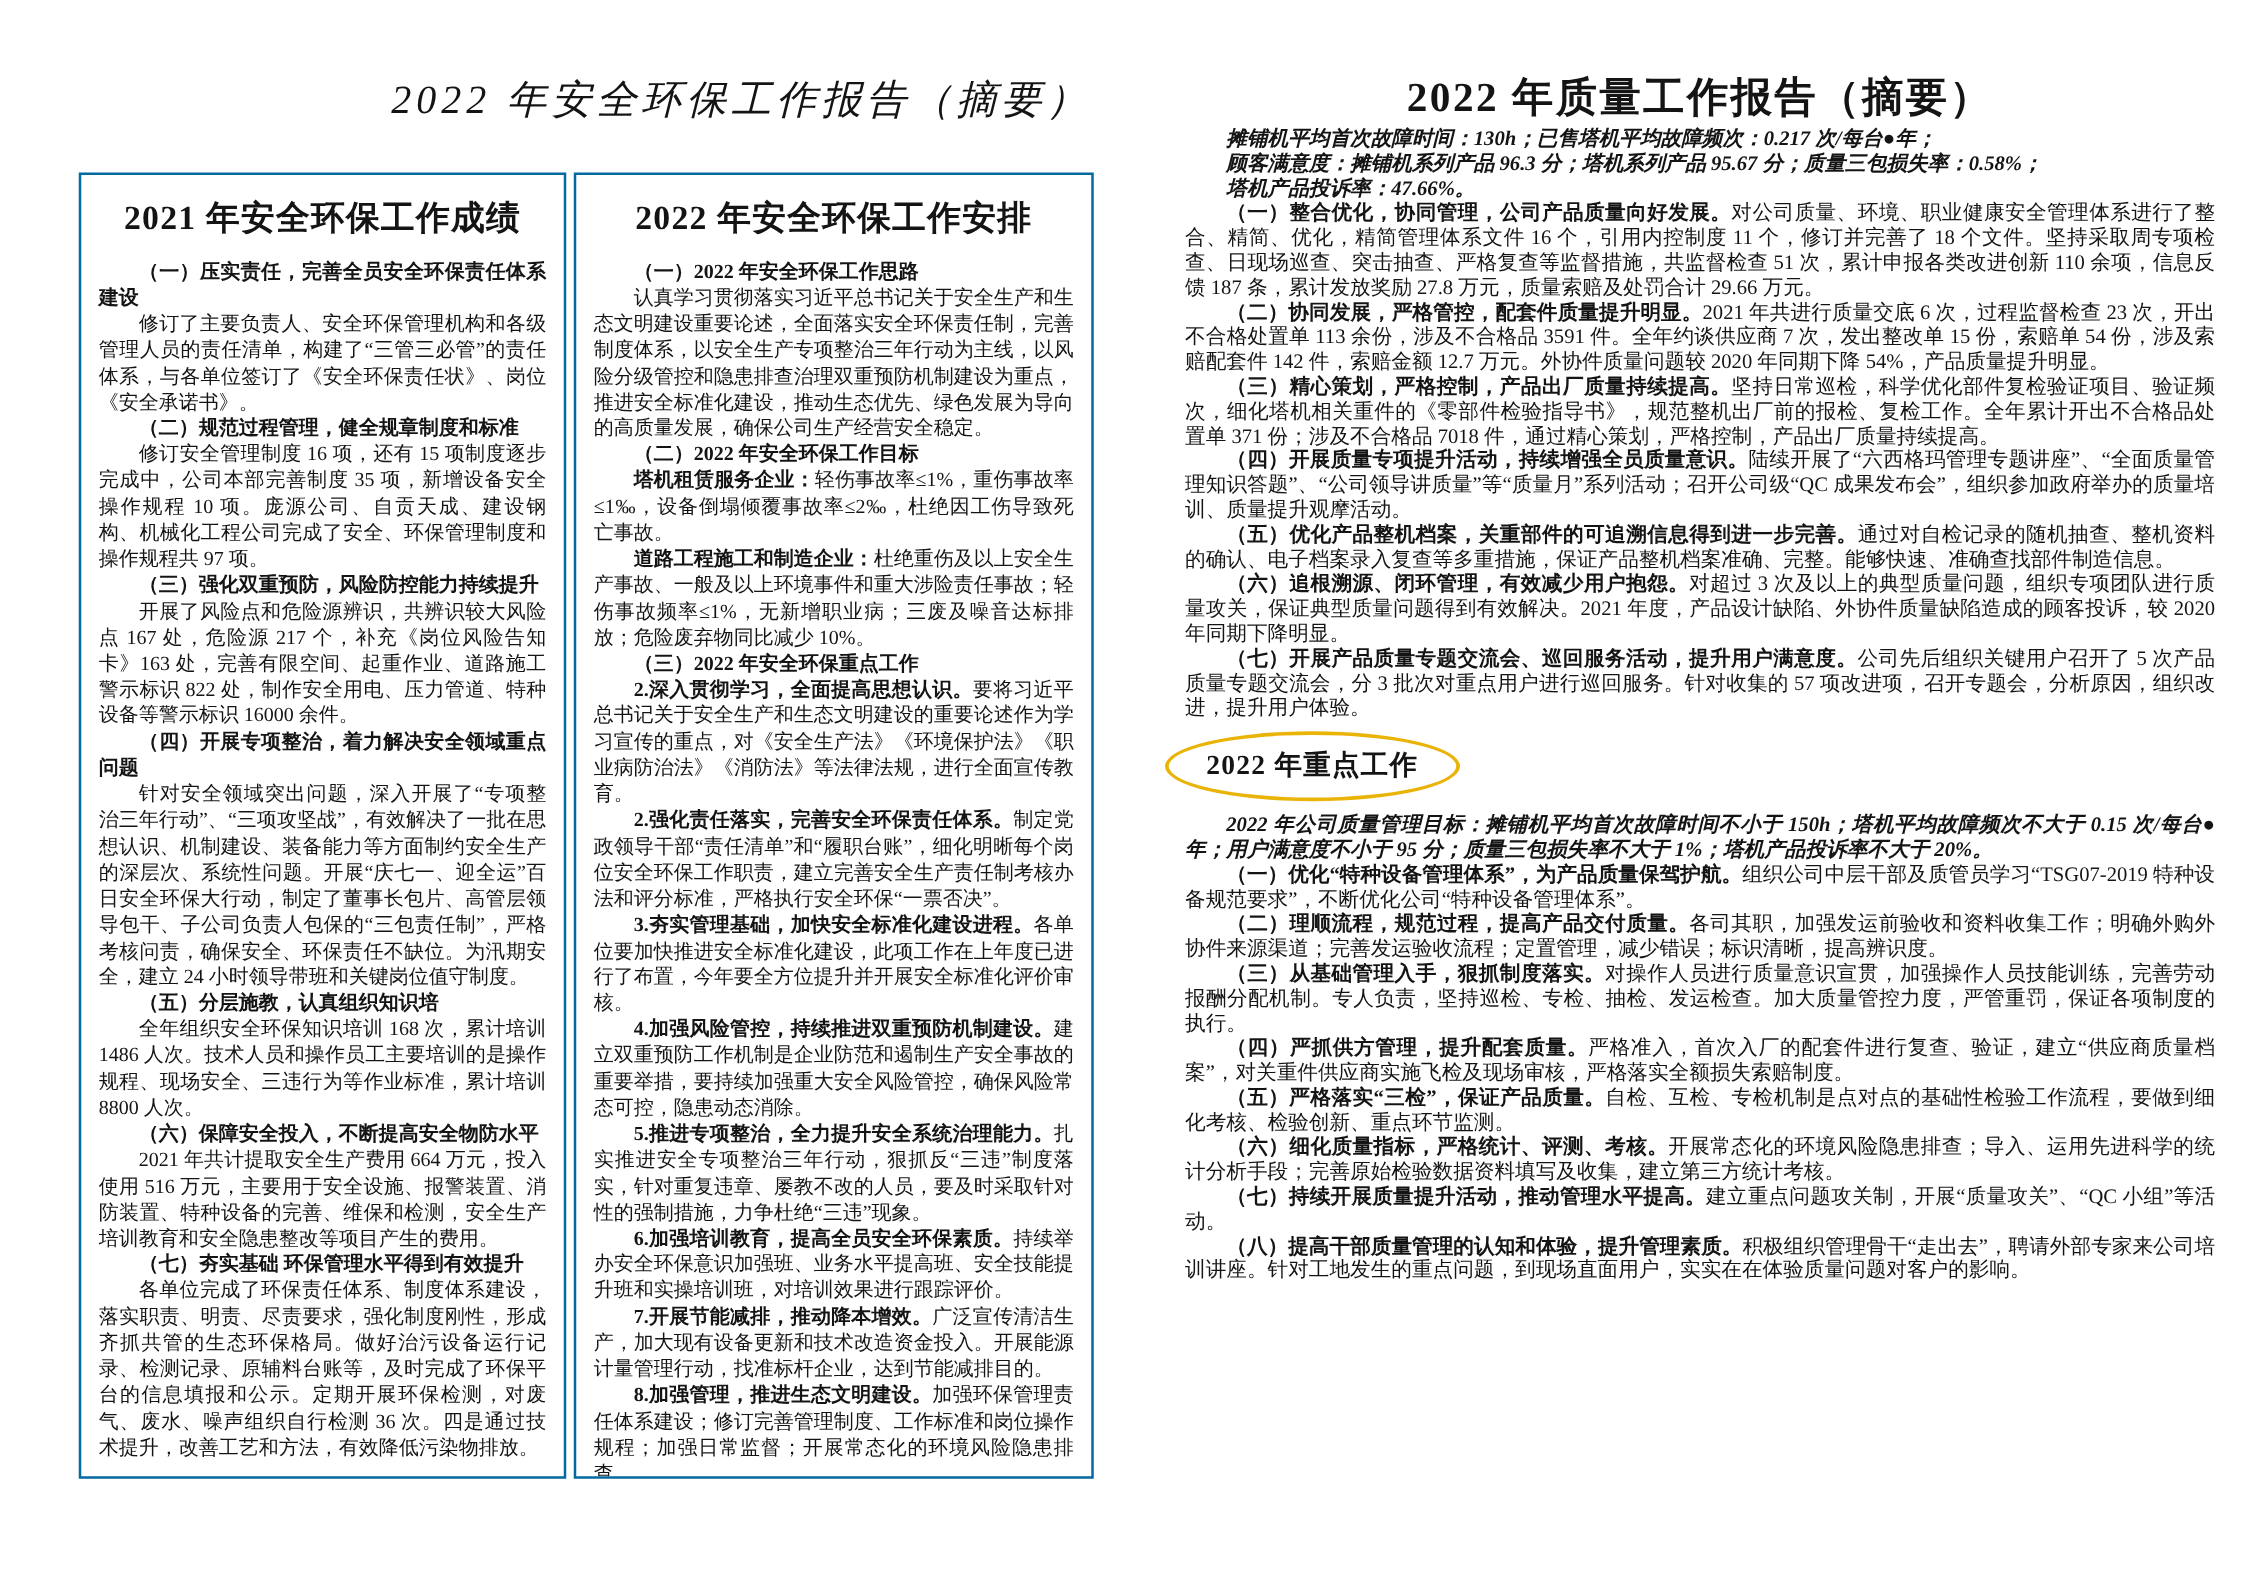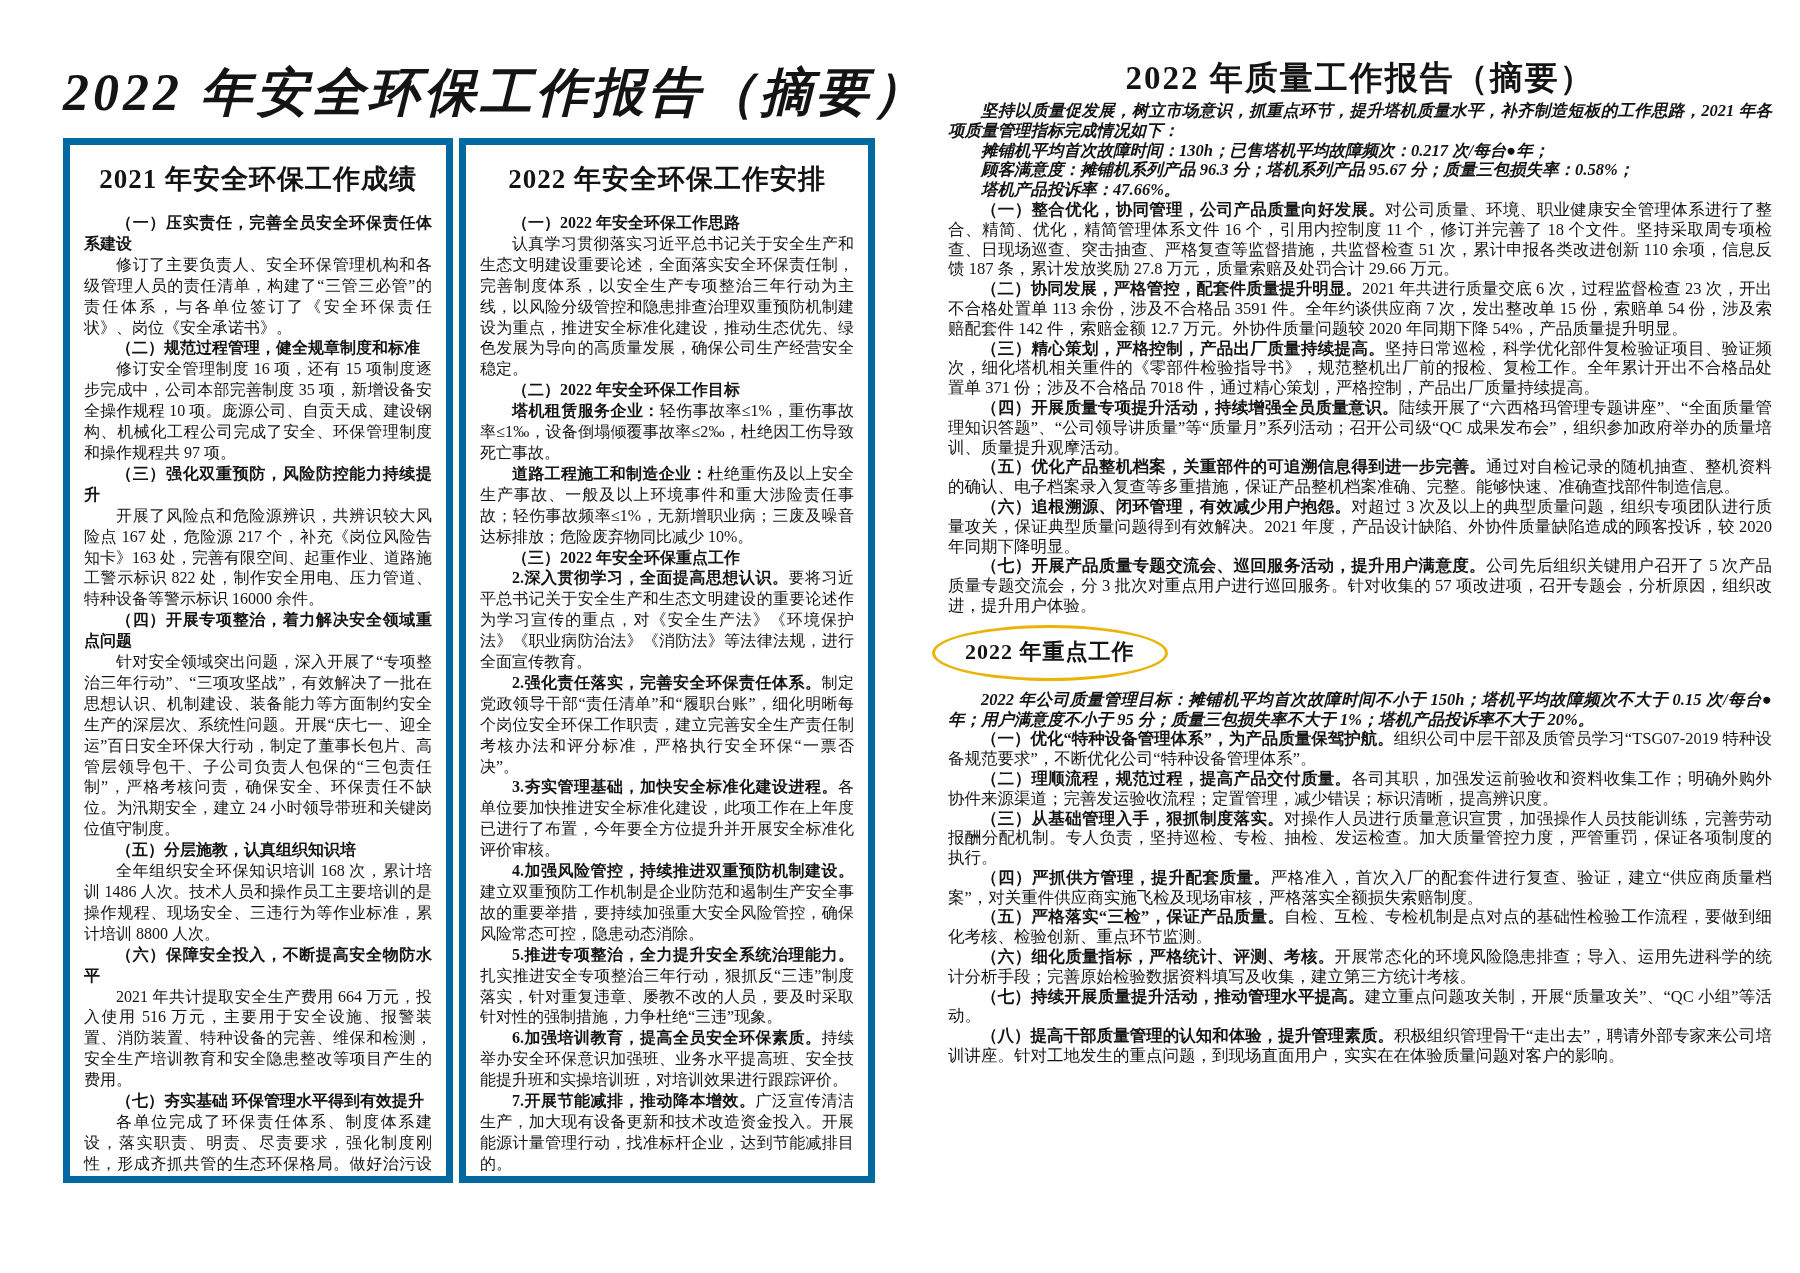--- a/index.html
+++ b/index.html
@@ -1,23 +1,23 @@
 <!DOCTYPE html>
 <html><head>
 <meta charset="utf-8">
 <style>
   * { margin:0; padding:0; box-sizing:border-box; }
   html,body { width:1800px; height:1273px; background:#ffffff; color:#141414;
     font-family:"Liberation Serif","DejaVu Serif",serif; position:relative; overflow:hidden; }
 
   
-  .left-title { position:absolute; left:63px; top:58px; width:810px; text-align:center;
-    font-size:52px; font-weight:700; font-style:italic; letter-spacing:4px; white-space:nowrap; }
+  .left-title { position:absolute; left:63px; top:58px; width:810px; text-align:right;
+    font-size:32px; font-weight:400; font-style:italic; letter-spacing:4px; white-space:nowrap; }
 
-  .box { position:absolute; top:138px; border:7px solid #0369a1; padding:12px 14px 8px; overflow:hidden; background:#fff; }
+  .box { position:absolute; top:138px; border:2px solid #0369a1; padding:12px 14px 8px; overflow:hidden; background:#fff; }
   .box-1 { left:63px;  width:390px; height:1045px; }
   .box-2 { left:459px; width:416px; height:1045px; }
   .box h2 { text-align:center; font-size:27px; font-weight:700; margin:4px 0 16px; letter-spacing:1px; }
 
   .box .blk { font-size:16px; line-height:20.9px; text-align:justify; text-indent:2em; }
   .blk b { font-weight:700; }
 
   
   .right-page { position:absolute; left:948px; top:56px; width:824px; }
   .right-title { text-align:center; font-size:33px; font-weight:700; letter-spacing:2px; margin-bottom:0; }
@@ -101,21 +101,20 @@
       <p class="blk"><b>7.开展节能减排，推动降本增效。</b><span>广泛宣传清洁生产，加大现有设备更新和技术改造资金投入。开展能源计量管理行动，找准标杆企业，达到节能减排目的。</span></p>
 
       <p class="blk"><b>8.加强管理，推进生态文明建设。</b><span>加强环保管理责任体系建设；修订完善管理制度、工作标准和岗位操作规程；加强日常监督；开展常态化的环境风险隐患排查。</span></p>
 
     </div>
 </div>
 
 <div class="right-page">
   <div class="right-title">2022 年质量工作报告（摘要）</div>
 
-  <p class="blk kai-b">坚持以质量促发展，树立市场意识，抓重点环节，提升塔机质量水平，补齐制造短板的工作思路，2021 年各项质量管理指标完成情况如下：</p>
 
   <div>
 
       <p class="blk kai-b">摊铺机平均首次故障时间：130h；已售塔机平均故障频次：0.217 次/每台●年；</p>
 
       <p class="blk kai-b">顾客满意度：摊铺机系列产品 96.3 分；塔机系列产品 95.67 分；质量三包损失率：0.58%；</p>
 
       <p class="blk kai-b">塔机产品投诉率：47.66%。</p>
     </div>
 

